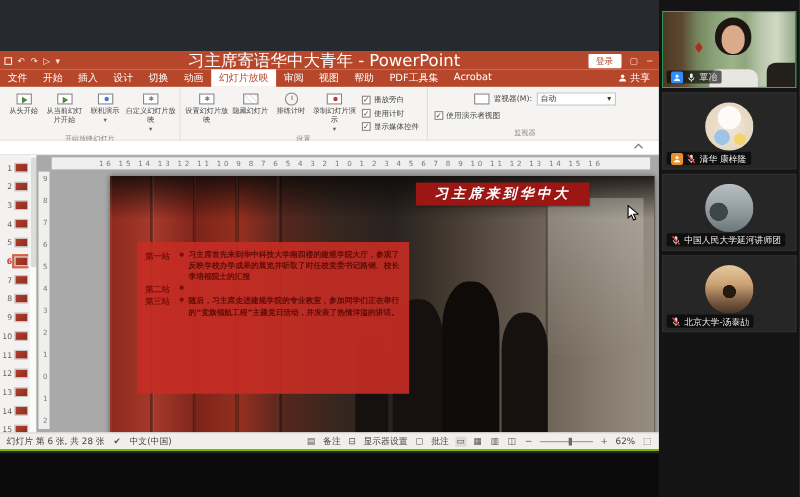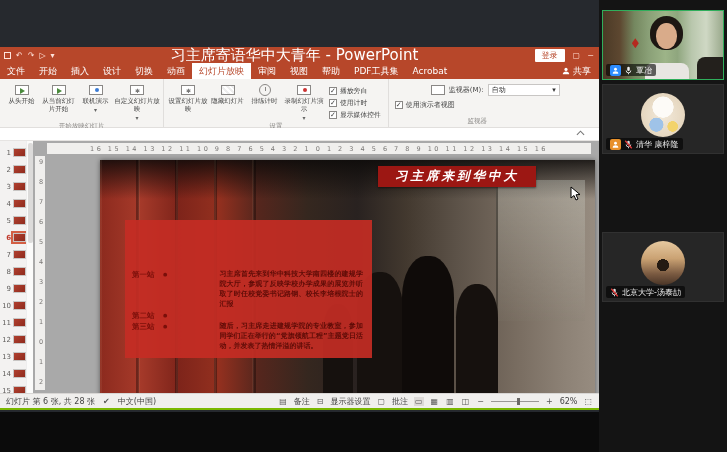--- a/index.html
+++ b/index.html
@@ -75,25 +75,25 @@
   .pp { position:absolute; bottom:0; background:#16110e; border-radius:45% 45% 8% 8% / 28% 28% 4% 4%; }
   .pp1 { left:45%; width:30px; height:100px; }
   .pp2 { left:52%; width:46px; height:132px; }
   .pp3 { left:61%; width:52px; height:148px; background:#0f0b09; }
   .pp4 { left:72%; width:42px; height:120px; }
   .banner { position:absolute; left:278px; top:6px; width:158px; height:21px; background:#9c1713;
     color:#fff; font-family:"DejaVu Serif",serif; font-style:italic; font-weight:bold; font-size:12.5px;
     display:flex; align-items:center; justify-content:center; letter-spacing:3px; white-space:nowrap;
     box-shadow:0 1px 2px rgba(0,0,0,.5); }
   .panel { position:absolute; left:25px; top:60px; width:247px; height:138px; background:rgba(196,44,36,.92);
-    padding:7px 9px 7px 7px; display:flex; flex-direction:column; justify-content:flex-end; }
+    padding:7px 9px 7px 7px; display:flex; flex-direction:column; justify-content:flex-start; }
   .st { display:flex; gap:4px; font-size:7px; }
   .st .lb { flex:none; width:27px; color:#7a0f0a; font-weight:bold; font-size:7.5px; padding-top:1px; white-space:nowrap; }
   .st .dot { flex:none; color:#7a0f0a; font-size:5px; padding-top:2px; }
-  .st .tx { flex:1; color:#5e0c07; font-weight:bold; line-height:1.45; text-align:justify;margin-left:48px; }
+  .st .tx { flex:1; color:#5e0c07; font-weight:bold; line-height:1.45; text-align:justify; }
 
   .status { position:absolute; left:0; bottom:0; width:100%; height:15px; background:#f0efed; border-top:1px solid #d8d6d4;
     display:flex; align-items:center; font-size:8px; color:#444; padding:0 6px; gap:7px; white-space:nowrap; }
   .status .right { margin-left:auto; display:flex; align-items:center; gap:6px; }
   .vicon { font-size:8px; color:#555; padding:0 1px; }
   .vicon.act { background:#dcd9d7; }
   .ztrack { width:48px; height:1px; background:#9a9896; position:relative; }
   .ztrack .zthumb { position:absolute; left:55%; top:-3px; width:3px; height:7px; background:#6a6866; }
 
   .cursor { position:absolute; left:570px; top:139px; z-index:50; }
@@ -464,20 +464,32 @@
       <svg width="9" height="9" viewBox="0 0 10 10">
           <rect x="3.6" y="0.8" width="2.8" height="4.8" rx="1.4" fill="#ddd"></rect>
           <path d="M2.4 5a2.6 2.6 0 0 0 5.2 0" stroke="#ddd" fill="none" stroke-width="1"></path>
           <line x1="5" y1="7.6" x2="5" y2="9.2" stroke="#ddd" stroke-width="1"></line>
           <line x1="1.4" y1="0.8" x2="8.6" y2="9.2" stroke="#e23b3b" stroke-width="1.4"></line>
         </svg>
       <span>清华 康梓隆</span>
     </div>
   </div>
 
+  <div class="tile" style="top:158px">
+    <div class="av av3"></div>
+    <div class="pill">
+      <svg width="9" height="9" viewBox="0 0 10 10">
+          <rect x="3.6" y="0.8" width="2.8" height="4.8" rx="1.4" fill="#ddd"></rect>
+          <path d="M2.4 5a2.6 2.6 0 0 0 5.2 0" stroke="#ddd" fill="none" stroke-width="1"></path>
+          <line x1="5" y1="7.6" x2="5" y2="9.2" stroke="#ddd" stroke-width="1"></line>
+          <line x1="1.4" y1="0.8" x2="8.6" y2="9.2" stroke="#e23b3b" stroke-width="1.4"></line>
+        </svg>
+      <span>中国人民大学延河讲师团</span>
+    </div>
+  </div>
 
   <div class="tile" style="top:232px">
     <div class="av av4"></div>
     <div class="pill">
       <svg width="9" height="9" viewBox="0 0 10 10">
           <rect x="3.6" y="0.8" width="2.8" height="4.8" rx="1.4" fill="#ddd"></rect>
           <path d="M2.4 5a2.6 2.6 0 0 0 5.2 0" stroke="#ddd" fill="none" stroke-width="1"></path>
           <line x1="5" y1="7.6" x2="5" y2="9.2" stroke="#ddd" stroke-width="1"></line>
           <line x1="1.4" y1="0.8" x2="8.6" y2="9.2" stroke="#e23b3b" stroke-width="1.4"></line>
         </svg>

